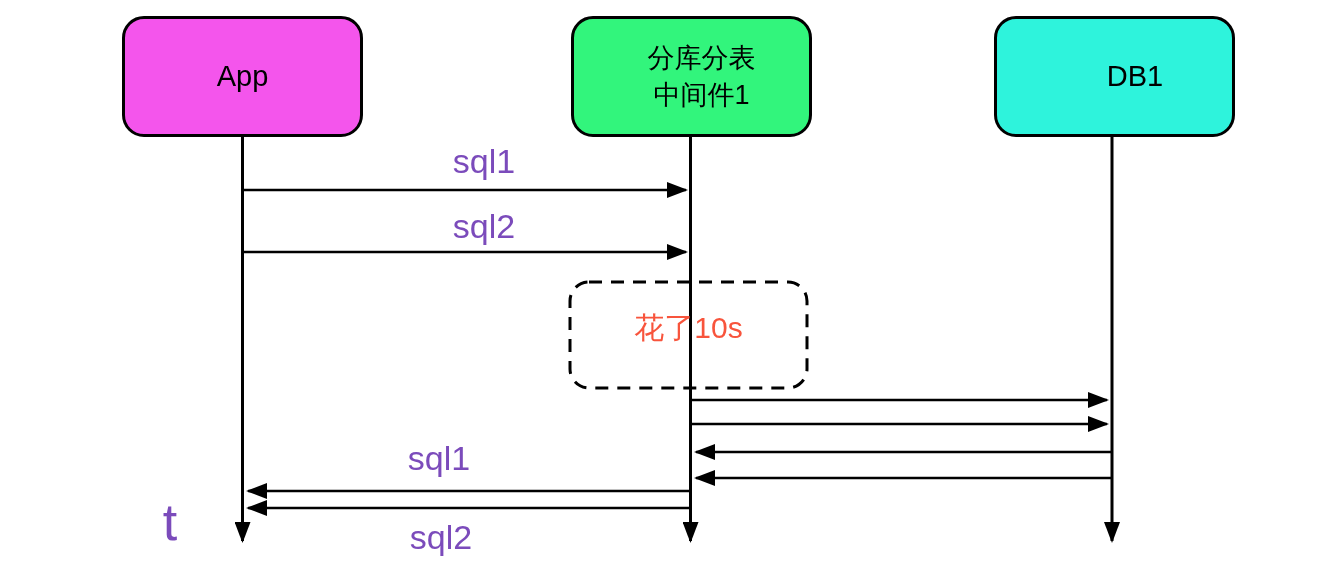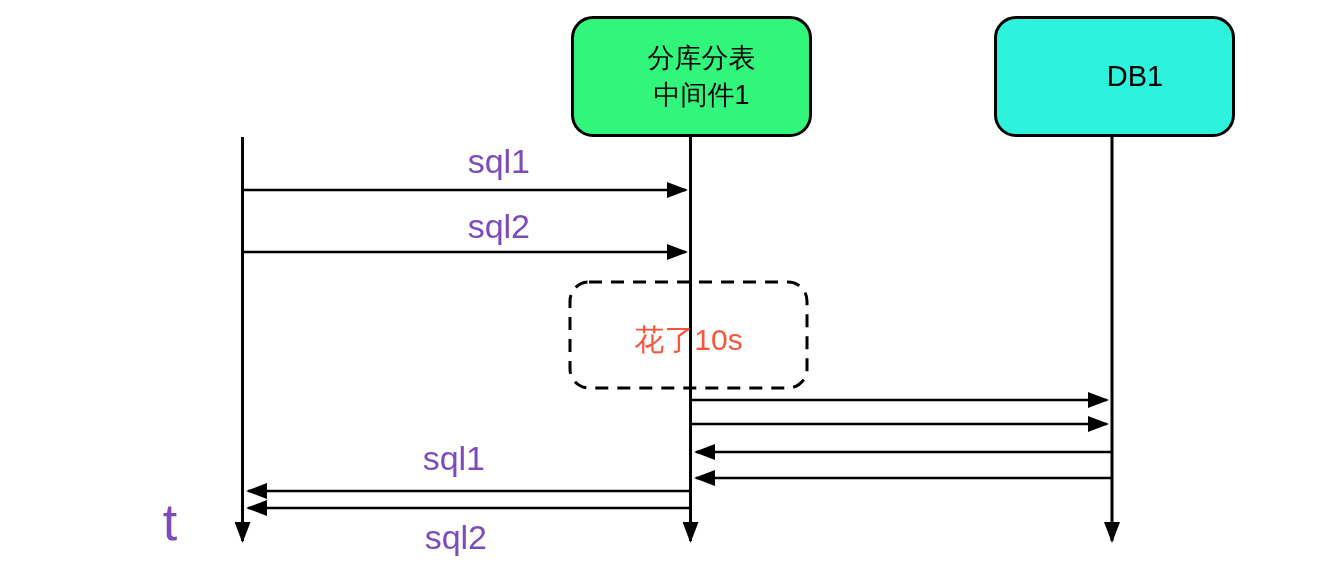--- a/index.html
+++ b/index.html
@@ -39,29 +39,30 @@
     text-align:center;
     font-size:29px;color:#000;
     line-height:1.35;
   }
   .actor-app{left:122px;background:var(--app-box);}
   .actor-middleware{left:571px;background:var(--middleware-box);font-size:27px;padding-left:20px;}
   .actor-db{left:994px;background:var(--db-box);padding-left:41px;}
   .msg-label{
     position:absolute;
     width:140px;
-    text-align:right;
+    text-align:center;
     font-size:34px;
     color:var(--message-text);
     line-height:1.1;
     white-space:nowrap;
+    margin-left:24px;
   }
   .duration-label{
     position:absolute;
-    left:570px;top:320px;width:237px;
+    left:570px;top:308px;width:237px;
     text-align:center;
     font-size:30px;
     color:var(--duration-text);
     white-space:nowrap;
   }
   .time-label{
     position:absolute;
     left:150px;top:492px;width:40px;
     text-align:center;
     font-size:52px;
@@ -92,20 +93,23 @@
     <line class="msg" x1="691" y1="400" x2="1107" y2="400" marker-end="url(#ah)"></line>
     <line class="msg" x1="691" y1="424" x2="1107" y2="424" marker-end="url(#ah)"></line>
 
     <line class="msg" x1="1112" y1="452" x2="696" y2="452" marker-end="url(#ah)"></line>
     <line class="msg" x1="1112" y1="478" x2="696" y2="478" marker-end="url(#ah)"></line>
 
     <line class="msg" x1="690" y1="491" x2="248" y2="491" marker-end="url(#ah)"></line>
     <line class="msg" x1="690" y1="508" x2="248" y2="508" marker-end="url(#ah)"></line>
   </svg>
 
+  <div class="actor actor-app">
+    <span>App</span>
+  </div>
 
   <div class="actor actor-middleware">
     <span>
       <span>分库分表</span><br>
       <span>中间件1</span>
     </span>
   </div>
 
   <div class="actor actor-db">
     <span>DB1</span>

